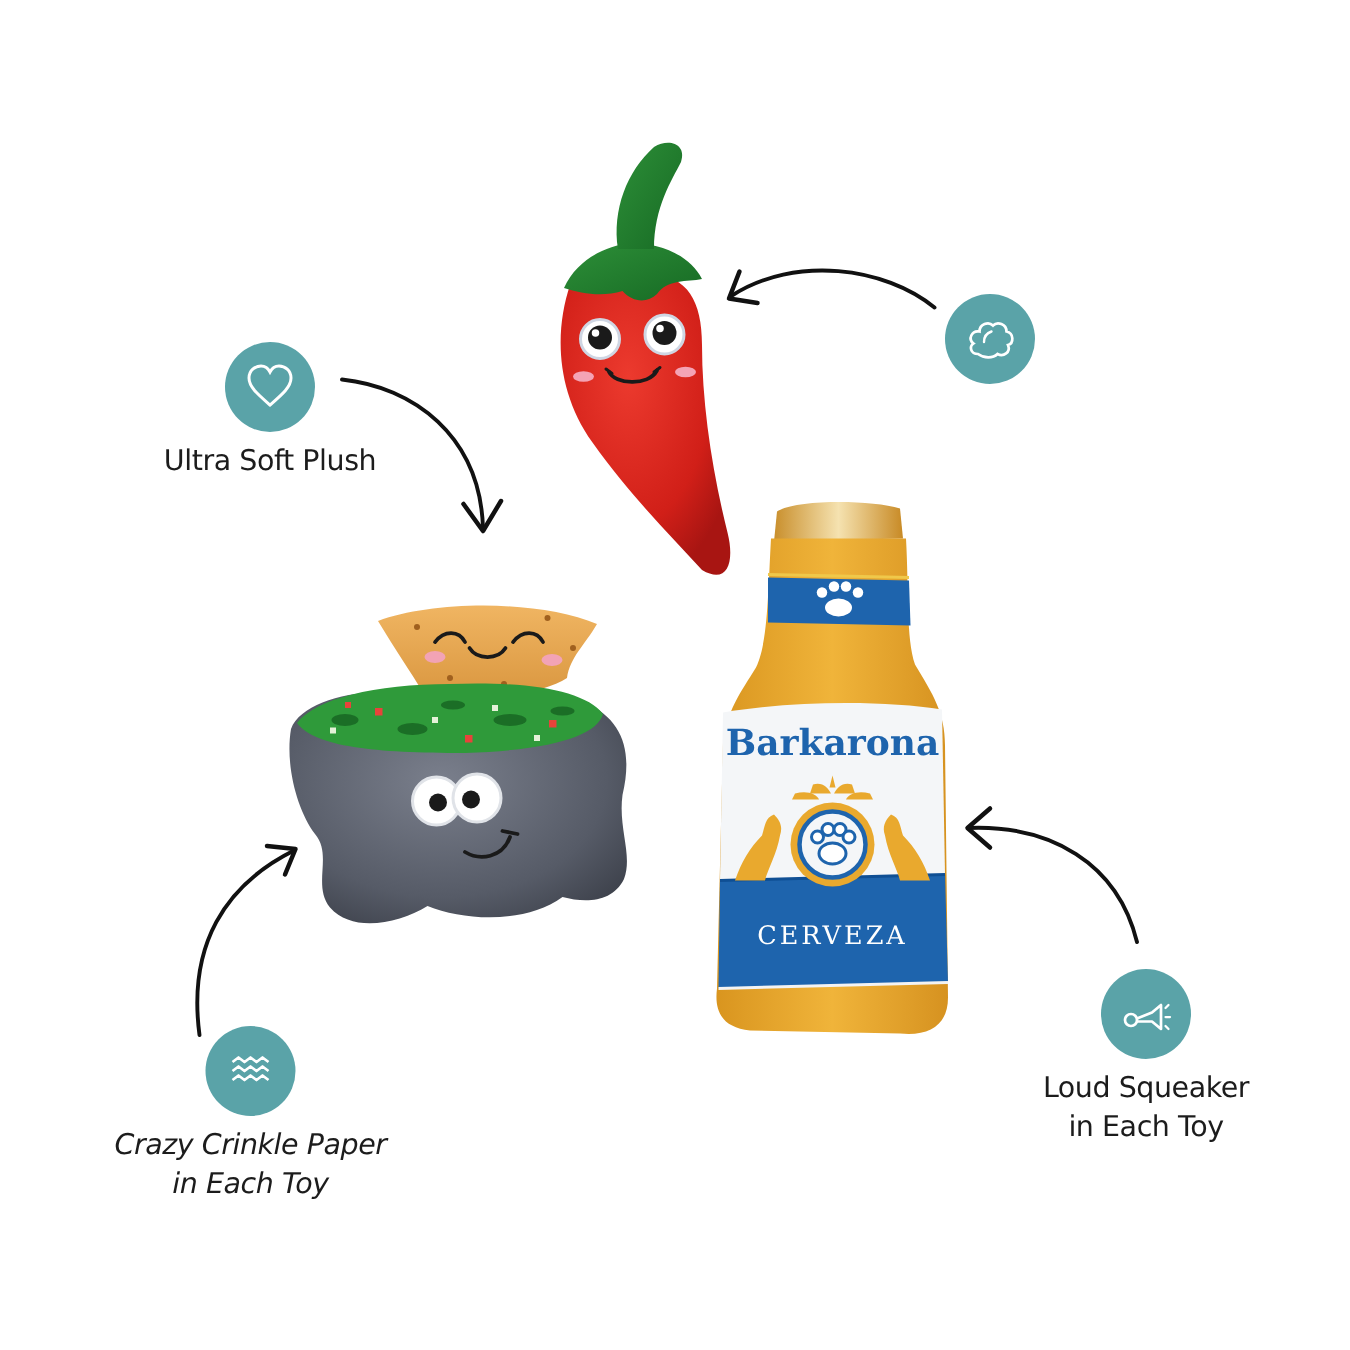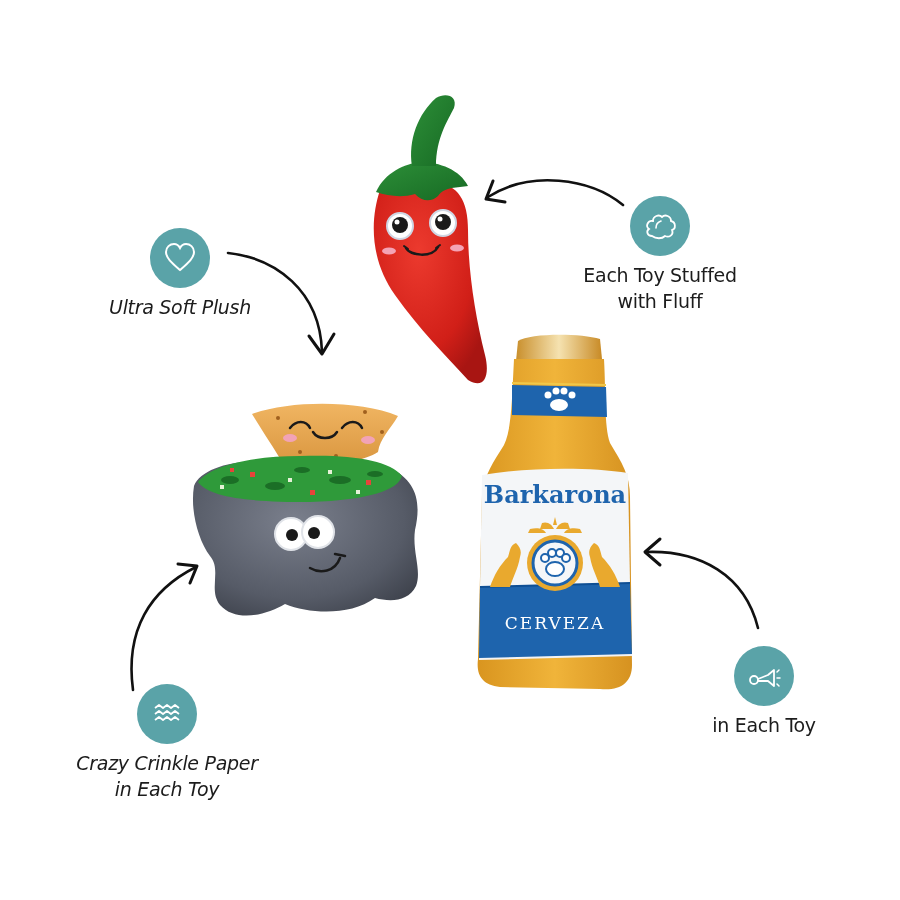--- a/index.html
+++ b/index.html
@@ -47,21 +47,21 @@
     .feature .label {
       font-family: "DejaVu Sans", sans-serif;
       font-size: 19px;
       line-height: 26px;
       letter-spacing: -0.3px;
       font-weight: normal;
       white-space: nowrap;
     }
     .feature .label span { display: block; }
 
-    #feat-plush { left: 100px; top: 228px; width: 160px; font-style: italic; }
+    #feat-plush { left: 100px; top: 228px; width: 160px; }
     #feat-fluff { left: 570px; top: 196px; width: 180px; }
     #feat-crinkle { left: 62px; top: 684px; width: 210px; font-style: italic; }
     #feat-squeaker { left: 684px; top: 646px; width: 160px; }
 
     #feat-plush .badge { margin-left: 50px; }
 
     .toy {
       position: absolute;
     }
     #toy-chili { left: 340px; top: 90px; width: 160px; height: 310px; }
@@ -272,24 +272,20 @@
     </div>
   </div>
 
   <div class="feature" id="feat-fluff">
     <div class="badge" style="background:#5aa3a8;">
       <svg viewBox="0 0 36 36">
         <path d="M10 28 C 5 28, 4 23, 7 21 C 3 18, 6 12, 11 13 C 11 8, 17 6, 20 9 C 23 6, 29 8, 29 13 C 34 14, 34 21, 30 22 C 32 27, 27 30, 23 28 C 20 31, 14 31, 10 28 Z" fill="none" stroke="#ffffff" stroke-width="1.8"></path>
         <path d="M14 20 C 14 16, 16 14, 19 13" fill="none" stroke="#ffffff" stroke-width="1.6" stroke-linecap="round"></path>
       </svg>
     </div>
-    <div class="label">
-      <span>Each Toy Stuffed</span>
-      <span>with Fluff</span>
-    </div>
   </div>
 
   <div class="feature" id="feat-crinkle">
     <div class="badge" style="background:#5aa3a8;">
       <svg viewBox="0 0 36 36">
         <path d="M6 12 L 10 9 L 14 12 L 18 9 L 22 12 L 26 9 L 30 12" fill="none" stroke="#ffffff" stroke-width="1.8" stroke-linejoin="round"></path>
         <path d="M6 18 L 10 15 L 14 18 L 18 15 L 22 18 L 26 15 L 30 18" fill="none" stroke="#ffffff" stroke-width="1.8" stroke-linejoin="round"></path>
         <path d="M6 24 L 10 21 L 14 24 L 18 21 L 22 24 L 26 21 L 30 24" fill="none" stroke="#ffffff" stroke-width="1.8" stroke-linejoin="round"></path>
       </svg>
     </div>
@@ -303,17 +299,18 @@
     <div class="badge" style="background:#5aa3a8;">
       <svg viewBox="0 0 36 36">
         <circle cx="8" cy="22" r="4" fill="none" stroke="#ffffff" stroke-width="1.8"></circle>
         <path d="M12 21 L 22 17 L 28 12 L 28 28 L 22 23 L 12 23" fill="none" stroke="#ffffff" stroke-width="1.8" stroke-linejoin="round"></path>
         <path d="M31 14 L 33 12" stroke="#ffffff" stroke-width="1.5" stroke-linecap="round"></path>
         <path d="M31 20 L 34 20" stroke="#ffffff" stroke-width="1.5" stroke-linecap="round"></path>
         <path d="M31 26 L 33 28" stroke="#ffffff" stroke-width="1.5" stroke-linecap="round"></path>
       </svg>
     </div>
     <div class="label">
+      <span>Loud Squeaker</span>
       <span>in Each Toy</span>
     </div>
   </div>
 
 </div>
 
 </body></html>

